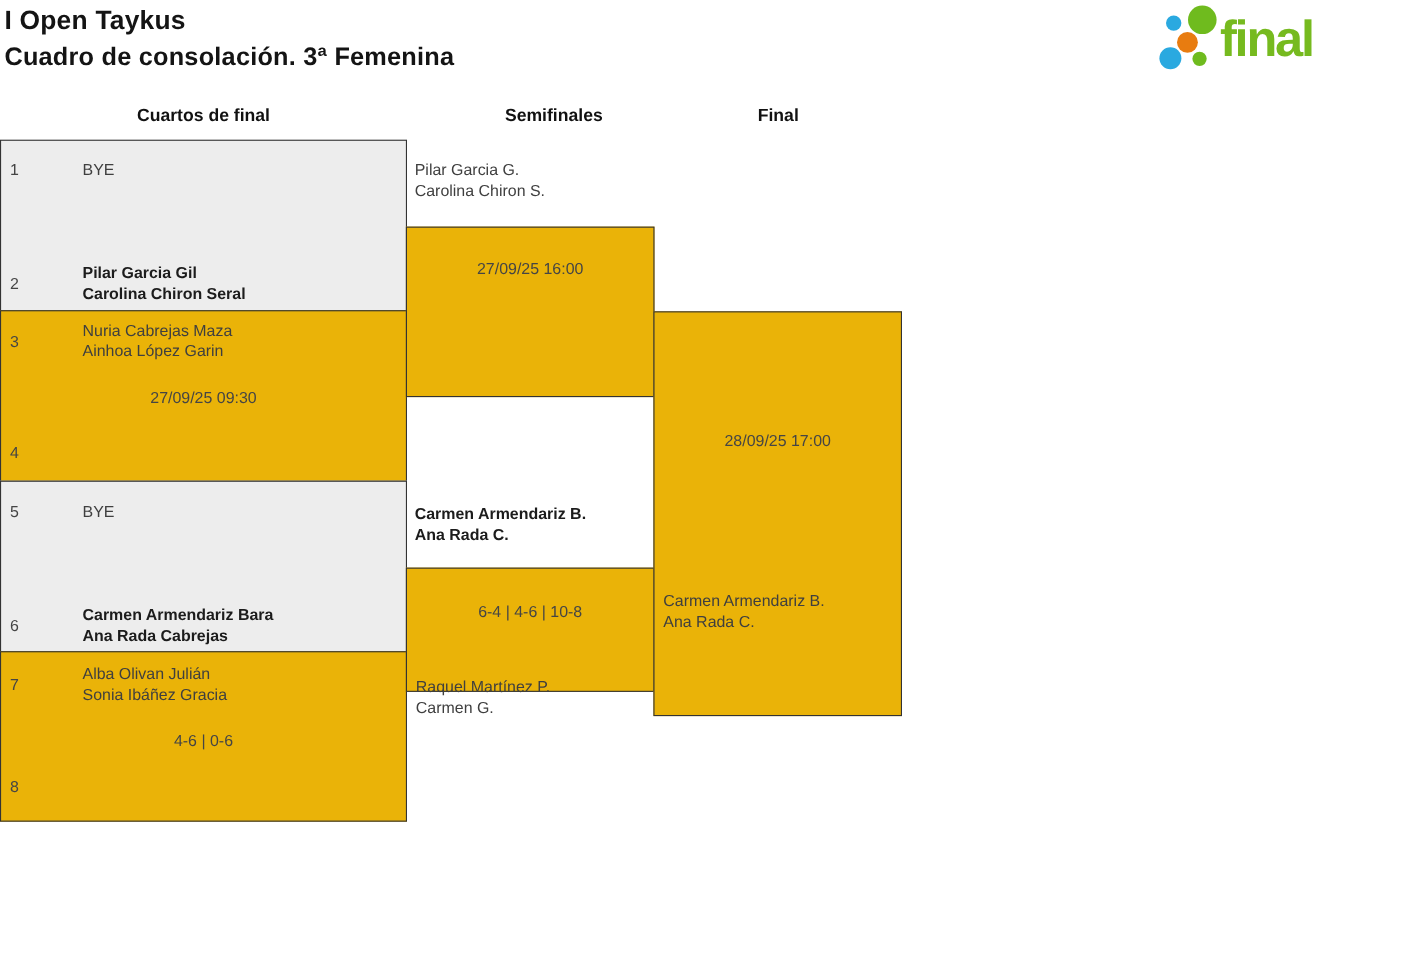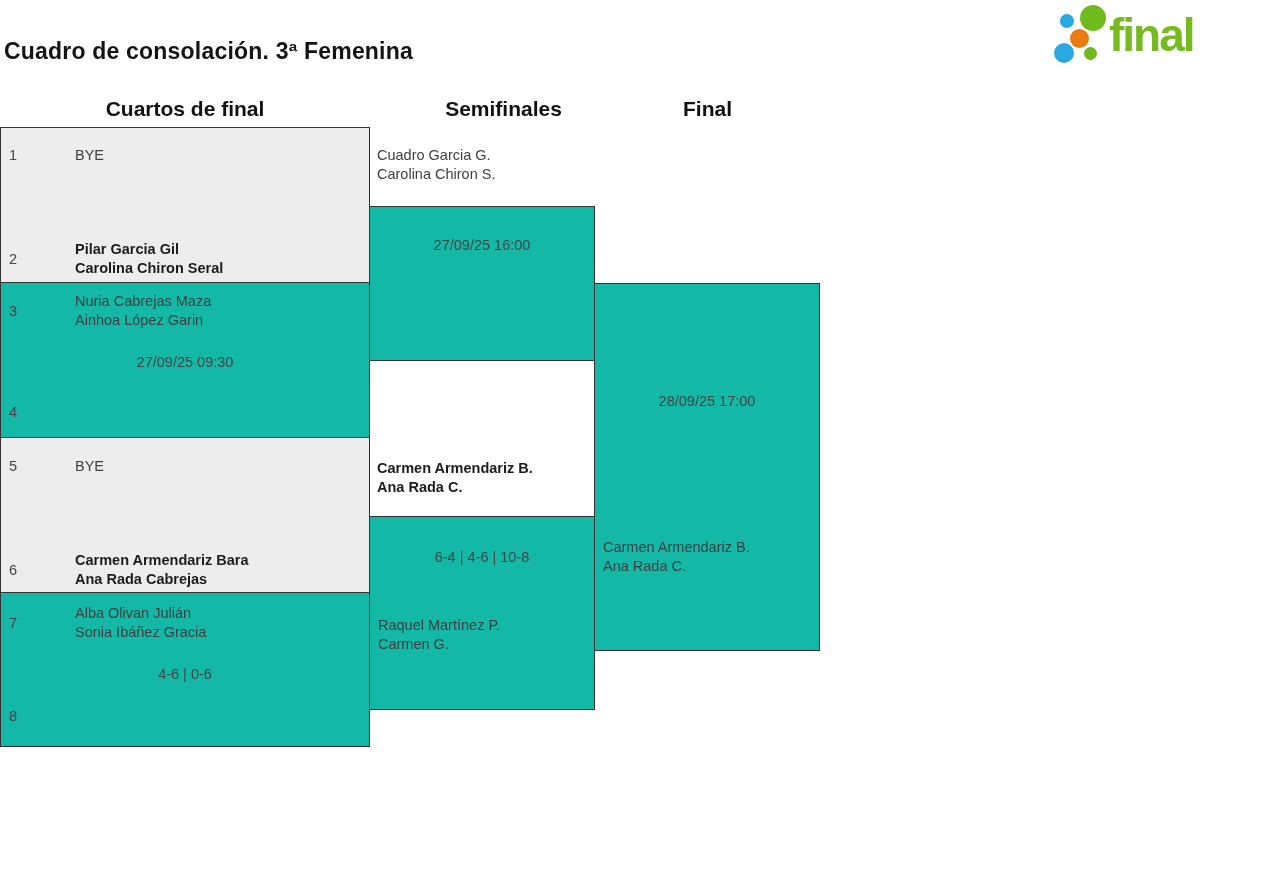--- a/index.html
+++ b/index.html
@@ -16,42 +16,43 @@
   .logo { left:1045px; top:0; width:235px; height:75px; cursor:pointer; }
   .dot { position:absolute; border-radius:50%; }
   .dot-green-lg  { left:35px; top:5px;  width:26px; height:26px; background:#6fbb1e; }
   .dot-blue-sm   { left:15px; top:14px; width:14px; height:14px; background:#2aa9e0; }
   .dot-orange    { left:25px; top:29px; width:19px; height:19px; background:#e87c10; }
   .dot-blue-lg   { left:9px;  top:43px; width:20px; height:20px; background:#2aa9e0; }
   .dot-green-sm  { left:39px; top:47px; width:13px; height:13px; background:#6fbb1e; }
   .logo-text { position:absolute; left:64px; top:8px; font-size:46px; font-weight:700; letter-spacing:-2px; color:#76ba1f; }
 
   
-  .col-label { top:97px; text-align:center; font-size:21px; font-weight:700; color:#111; }
+  .col-label { top:97px; text-align:center; font-size:16px; font-weight:700; color:#111; }
 
   
-  .box { position:absolute; border:1px solid #333333; background:#14b8a6; }
+  .box { position:absolute; border:1px solid #333333; background:#eab308; }
   .box.gray { background:#ededed; }
 
   
   .slot { position:absolute; left:0; right:0; display:flex; align-items:center; padding-left:8px; }
   .seed { flex:none; width:19px; font-size:14.5px; line-height:18px; color:#454545; }
   .names { min-width:0;margin-left:47px; }
   .line { font-size:14.5px; line-height:18.5px; color:#3f3f3f; white-space:nowrap; }
   .line:empty { display:none; }
   .bold .line, .team-label.bold { font-weight:700; color:#1c1c1c; }
 
   .center-info { position:absolute; left:0; right:0; text-align:center; font-size:14.5px; color:#454545; }
   .team-label { position:absolute; font-size:14.5px; line-height:18.5px; color:#3f3f3f; white-space:nowrap; }
 </style>
 </head>
 <body>
 
 <div class="page">
 
+  <div class="abs title-line1">I Open Taykus</div>
   <div class="abs title-line2">Cuadro de consolación. 3ª Femenina</div>
 
   <div class="abs logo">
     <span class="dot dot-blue-sm"></span>
     <span class="dot dot-green-lg"></span>
     <span class="dot dot-orange"></span>
     <span class="dot dot-blue-lg"></span>
     <span class="dot dot-green-sm"></span>
     <span class="logo-text">final</span>
   </div>
@@ -114,32 +115,32 @@
         <div class="line">Sonia Ibáñez Gracia</div>
       </div>
     </div>
     <div class="center-info" style="top:73px">4-6 | 0-6</div>
     <div class="slot bold" style="top:114px">
       <span class="seed">8</span>
     </div>
   </div>
 
   <div class="team-label" style="left:377px;top:146px">
-    <div class="line">Cuadro Garcia G.</div>
+    <div class="line">Pilar Garcia G.</div>
     <div class="line">Carolina Chiron S.</div>
   </div>
   <div class="box" style="left:369px;top:206px;width:226px;height:155px">
     <div class="center-info" style="top:30px">27/09/25 16:00</div>
   </div>
 
   <div class="team-label bold" style="left:377px;top:459px">
     <div class="line">Carmen Armendariz B.</div>
     <div class="line">Ana Rada C.</div>
   </div>
-  <div class="box" style="left:369px;top:516px;width:226px;height:194px">
+  <div class="box" style="left:369px;top:516px;width:226px;height:113px">
     <div class="center-info" style="top:32px">6-4 | 4-6 | 10-8</div>
     <div class="team-label" style="left:8px;top:99px">
       <div class="line">Raquel Martínez P.</div>
       <div class="line">Carmen G.</div>
     </div>
   </div>
 
   <div class="box" style="left:594px;top:283px;width:226px;height:368px">
     <div class="center-info" style="top:109px">28/09/25 17:00</div>
     <div class="team-label" style="left:8px;top:254px">

